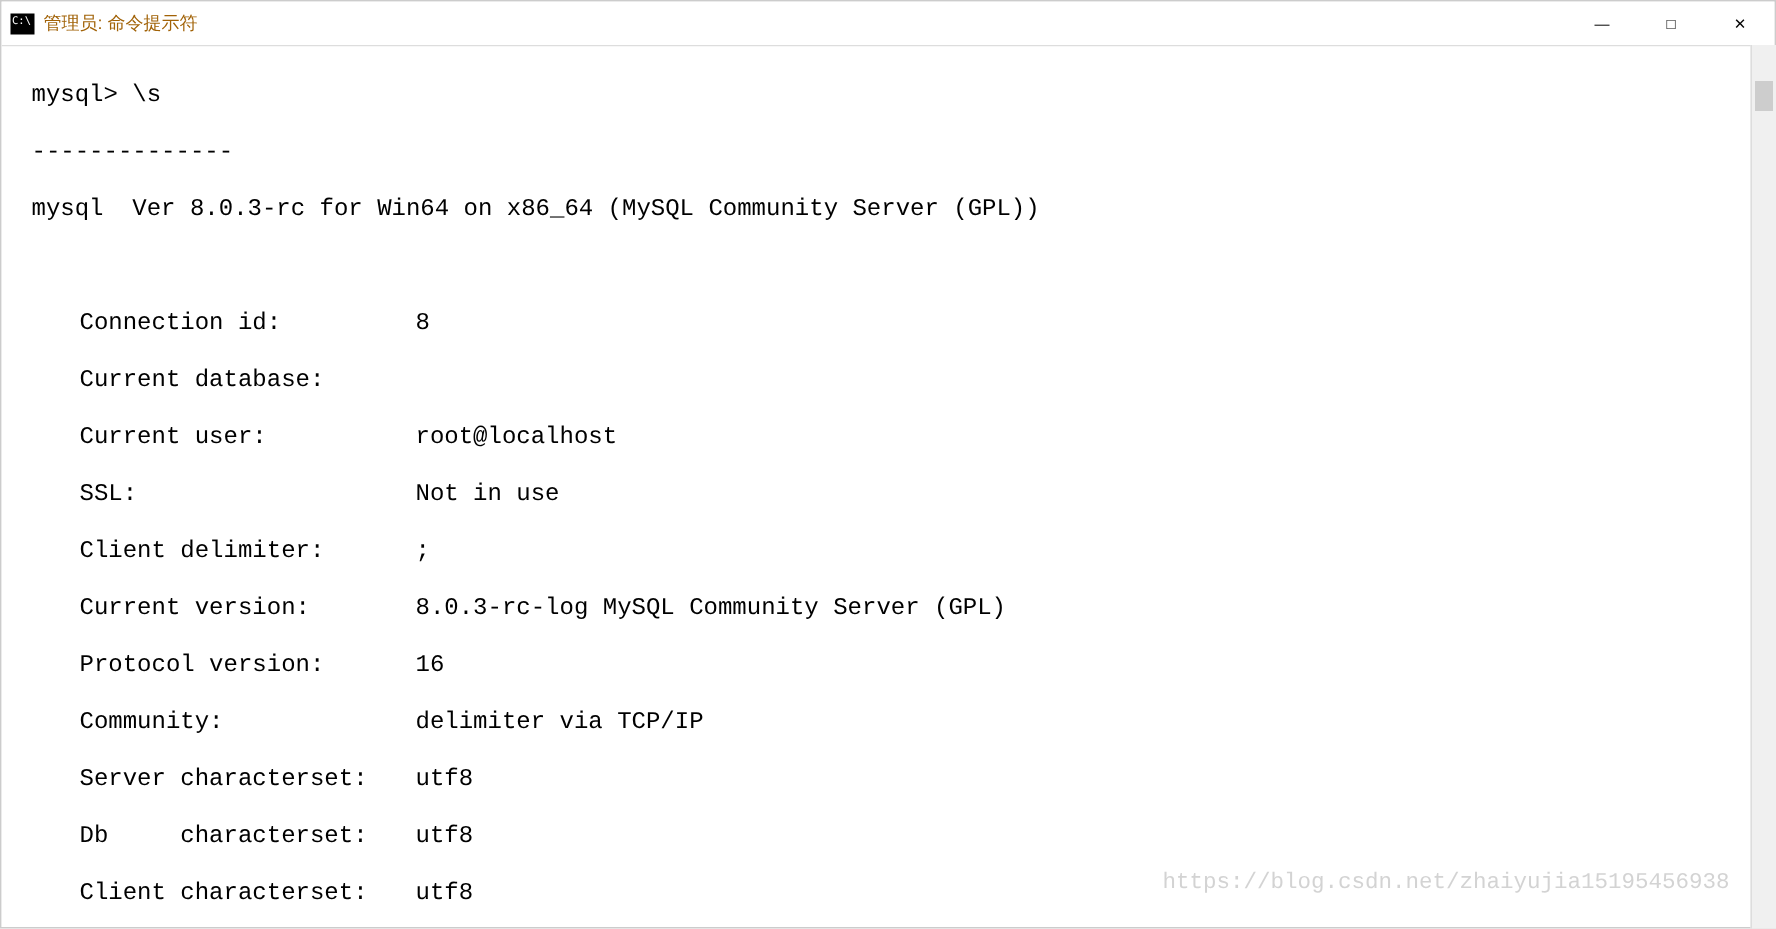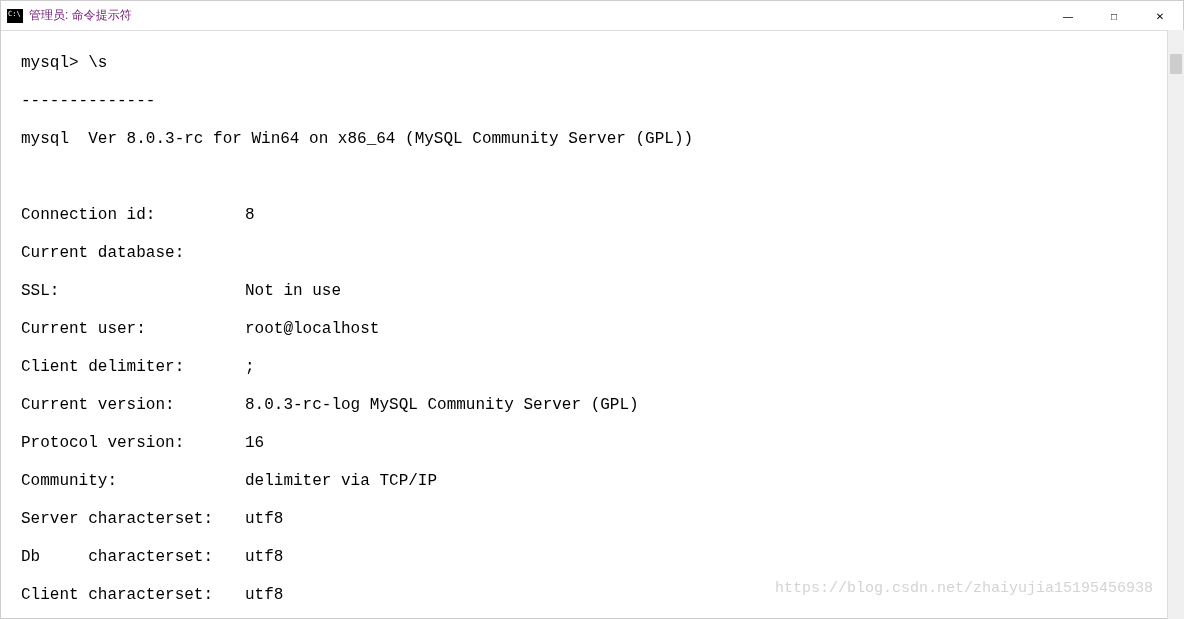--- a/index.html
+++ b/index.html
@@ -29,21 +29,21 @@
       display: inline-block;
     }
     .app-icon::after {
       content: "C:\\";
       color: #fff;
       font-size: 7px;
       font-family: monospace;
       position: absolute;
       top: 1px; left: 1px;
     }
-    .title-text { font-size: 12px; color: #701a75; }
+    .title-text { font-size: 12px; color: #a16207; }
     .win-controls { display: flex; height: 100%; }
     .win-btn {
       width: 46px; height: 30px;
       display: flex; align-items: center; justify-content: center;
       font-family: "Segoe UI Symbol", sans-serif;
       font-size: 10px;
       color: #000;
     }
 
     .terminal {
@@ -74,21 +74,21 @@
     .watermark {
       position: absolute;
       right: 30px;
       bottom: 20px;
       color: rgba(130,130,130,0.35);
       font-family: "Consolas","Courier New",monospace;
       font-size: 15px;
       pointer-events: none;
     }
     .line { display: block; }
-    .kv-label { display: inline-block; width: 224px; }
+    .kv-label { display: inline-block; width: 224px; margin-left: 32px; }
   </style>
 </head>
 <body>
 
 <div class="titlebar">
   <div class="titlebar-left">
     <span class="app-icon"></span>
     <span class="title-text">管理员: 命令提示符</span>
   </div>
   <div class="win-controls">
@@ -98,22 +98,22 @@
   </div>
 </div>
 
 <div class="terminal">
 <span class="line"><span>mysql&gt; </span><span>\s</span></span>
 <span class="line">--------------</span>
 <span class="line">mysql  Ver 8.0.3-rc for Win64 on x86_64 (MySQL Community Server (GPL))</span>
 <span class="line"> </span>
 <span class="line"><span class="kv-label">Connection id:</span><span>8</span></span>
 <span class="line"><span class="kv-label">Current database:</span><span></span></span>
+<span class="line"><span class="kv-label">Current user:</span><span>root@localhost</span></span>
 <span class="line"><span class="kv-label">SSL:</span><span>Not in use</span></span>
-<span class="line"><span class="kv-label">Current user:</span><span>root@localhost</span></span>
 <span class="line"><span class="kv-label">Client delimiter:</span><span>;</span></span>
 <span class="line"><span class="kv-label">Current version:</span><span>8.0.3-rc-log MySQL Community Server (GPL)</span></span>
 <span class="line"><span class="kv-label">Protocol version:</span><span>16</span></span>
 <span class="line"><span class="kv-label">Community:</span><span>delimiter via TCP/IP</span></span>
 <span class="line"><span class="kv-label">Server characterset:</span><span>utf8</span></span>
 <span class="line"><span class="kv-label">Db     characterset:</span><span>utf8</span></span>
 <span class="line"><span class="kv-label">Client characterset:</span><span>utf8</span></span>
 
 
 

